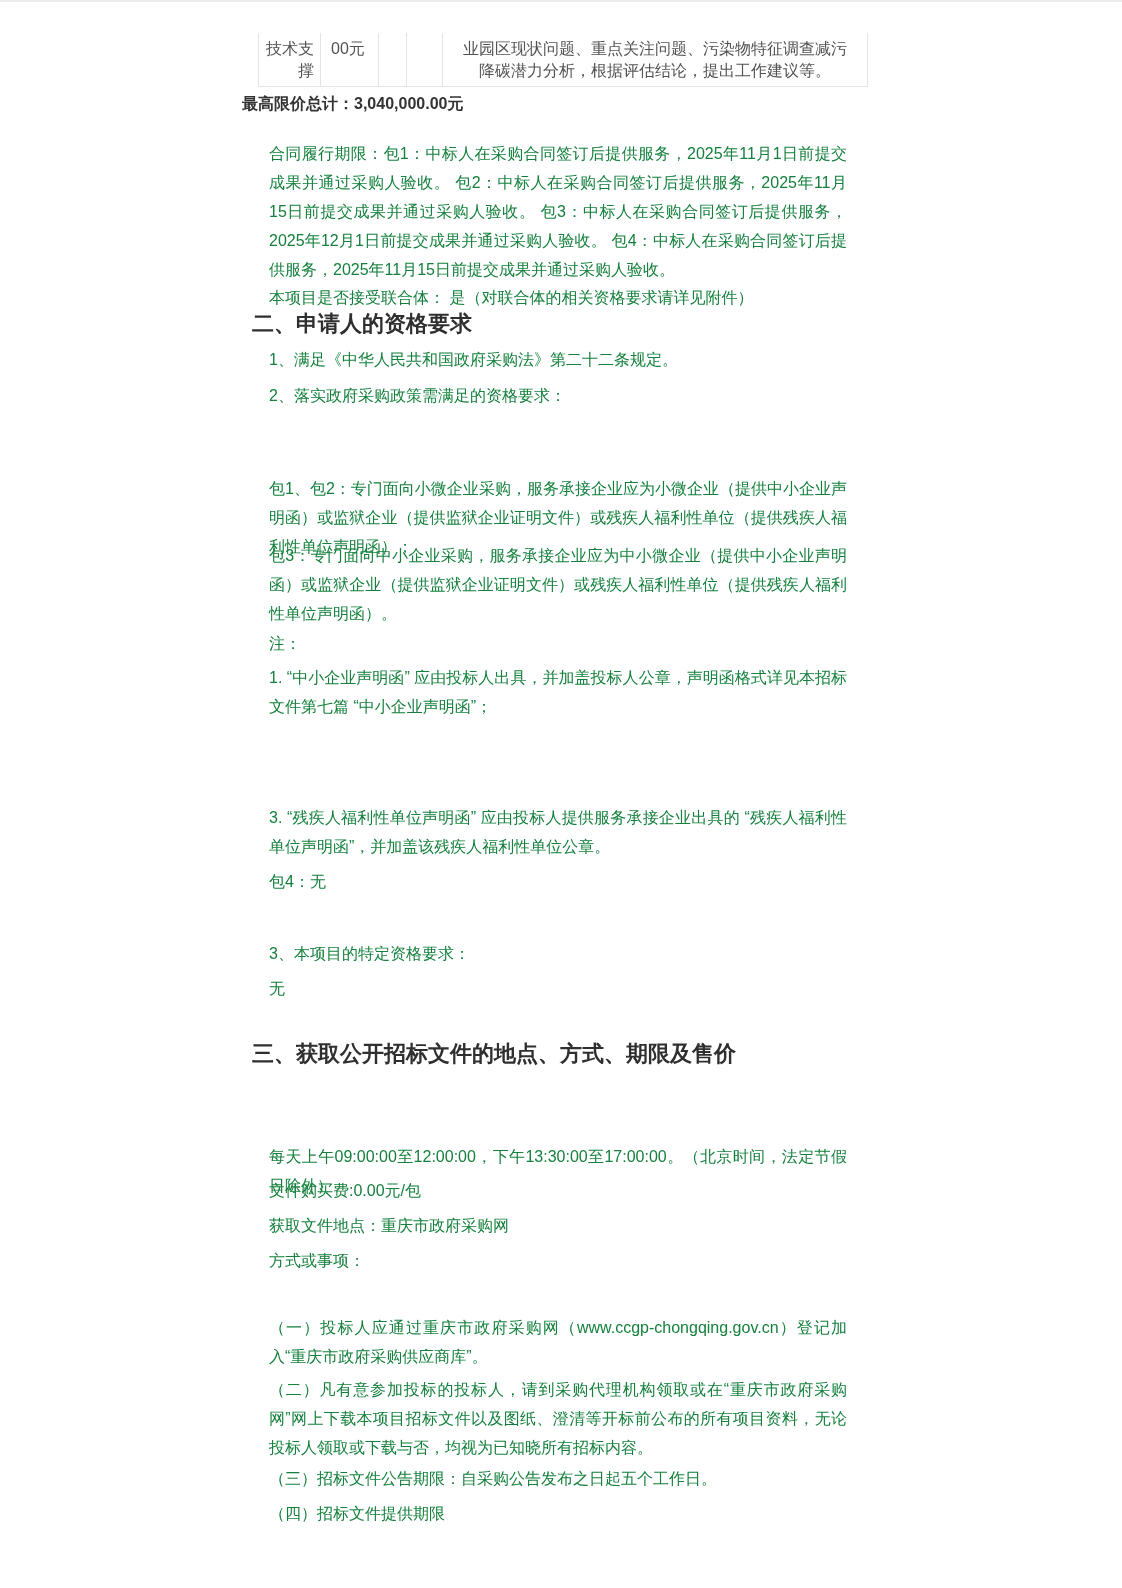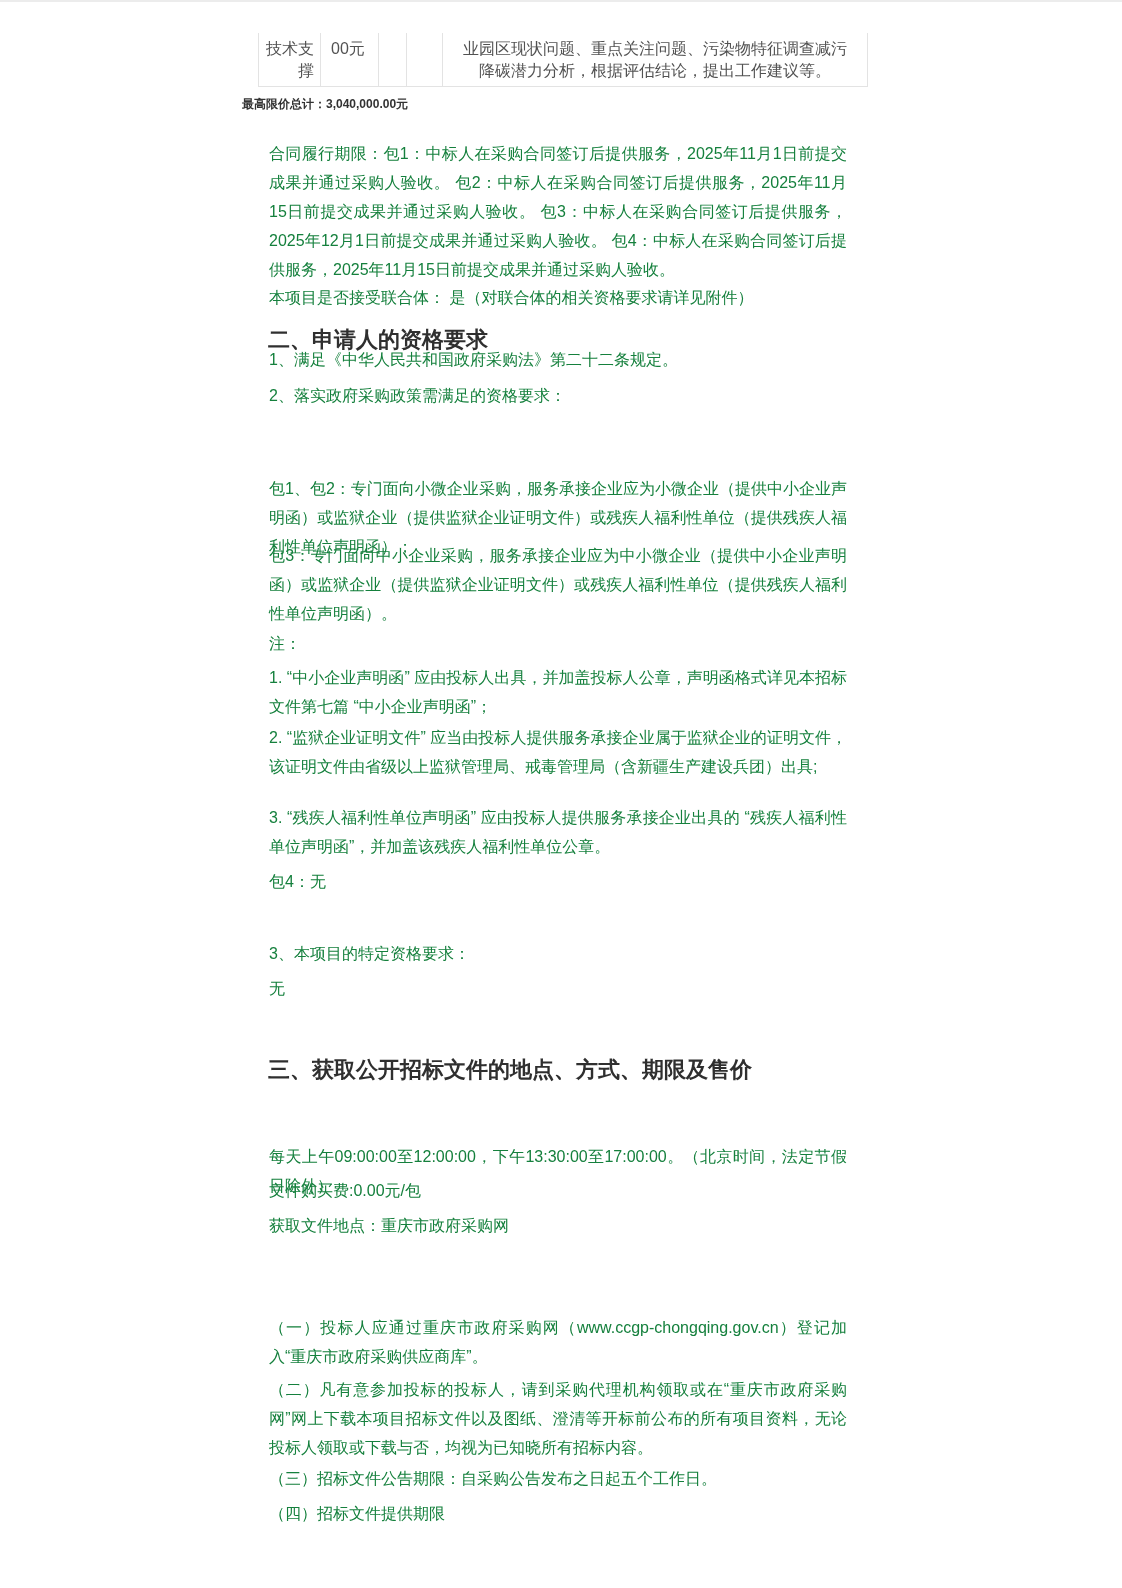--- a/index.html
+++ b/index.html
@@ -24,29 +24,29 @@
   .tbl .c{border-left:1px solid #e3e3e3;box-sizing:border-box;overflow:hidden;}
   .tbl .c:last-child{border-right:1px solid #e3e3e3;}
   .c1{width:62px;text-align:right;padding:5px 6px 0;}
   .c2{width:58px;padding:5px 0 0 10px;}
   .c3{width:28px;}
   .c4{width:36px;}
   .c5{flex:1;text-align:center;padding:5px 15px 0;}
   
   .bold-line{
     position:absolute;left:242px;margin:0;
-    font-size:12px;line-height:20px;font-weight:bold;color:#333333;
+    font-size:16px;line-height:20px;font-weight:bold;color:#333333;
   }
   .blk{
     position:absolute;left:269px;width:578px;margin:0;
     font-size:16px;line-height:29px;color:#15803d;
     text-align:justify;text-justify:inter-ideograph;
   }
   .h2{
-    position:absolute;left:252px;margin:16px;width:auto;
+    position:absolute;left:252px;margin:0;width:auto;
     font-size:22px;line-height:30px;font-weight:bold;color:#2f2f2f;
   }
 </style>
 </head>
 <body>
 
 <div class="page">
 
   <div class="tbl">
     <div class="c c1">技术支撑</div>
@@ -61,28 +61,28 @@
   <p class="blk" style="top:137px">合同履行期限：包1：中标人在采购合同签订后提供服务，2025年11月1日前提交成果并通过采购人验收。 包2：中标人在采购合同签订后提供服务，2025年11月15日前提交成果并通过采购人验收。 包3：中标人在采购合同签订后提供服务，2025年12月1日前提交成果并通过采购人验收。 包4：中标人在采购合同签订后提供服务，2025年11月15日前提交成果并通过采购人验收。</p>
   <p class="blk" style="top:281px">本项目是否接受联合体： 是（对联合体的相关资格要求请详见附件）</p>
 
   <h2 class="h2" style="top:307px">二、申请人的资格要求</h2>
   <p class="blk" style="top:343px">1、满足《中华人民共和国政府采购法》第二十二条规定。</p>
   <p class="blk" style="top:379px">2、落实政府采购政策需满足的资格要求：</p>
   <p class="blk" style="top:472px">包1、包2：专门面向小微企业采购，服务承接企业应为小微企业（提供中小企业声明函）或监狱企业（提供监狱企业证明文件）或残疾人福利性单位（提供残疾人福利性单位声明函）；</p>
   <p class="blk" style="top:539px">包3：专门面向中小企业采购，服务承接企业应为中小微企业（提供中小企业声明函）或监狱企业（提供监狱企业证明文件）或残疾人福利性单位（提供残疾人福利性单位声明函）。</p>
   <p class="blk" style="top:627px">注：</p>
   <p class="blk" style="top:661px">1. “中小企业声明函” 应由投标人出具，并加盖投标人公章，声明函格式详见本招标文件第七篇 “中小企业声明函”；</p>
-  <p class="blk" style="top:721px">2. “监狱企业证明文件” 应当由投标人提供服务承接企业属于监狱企业的证明文件，该证明文件由省级以上监狱管理局、戒毒管理局（含新疆生产建设兵团）出具;</p>
   <p class="blk" style="top:801px">3. “残疾人福利性单位声明函” 应由投标人提供服务承接企业出具的 “残疾人福利性单位声明函”，并加盖该残疾人福利性单位公章。</p>
   <p class="blk" style="top:865px">包4：无</p>
   <p class="blk" style="top:937px">3、本项目的特定资格要求：</p>
   <p class="blk" style="top:972px">无</p>
 
   <h2 class="h2" style="top:1037px">三、获取公开招标文件的地点、方式、期限及售价</h2>
   <p class="blk" style="top:1140px">每天上午09:00:00至12:00:00，下午13:30:00至17:00:00。（北京时间，法定节假日除外）</p>
   <p class="blk" style="top:1174px">文件购买费:0.00元/包</p>
   <p class="blk" style="top:1209px">获取文件地点：重庆市政府采购网</p>
+  <p class="blk" style="top:1244px">方式或事项：</p>
   <p class="blk" style="top:1373px">（二）凡有意参加投标的投标人，请到采购代理机构领取或在“重庆市政府采购网”网上下载本项目招标文件以及图纸、澄清等开标前公布的所有项目资料，无论投标人领取或下载与否，均视为已知晓所有招标内容。</p>
   <p class="blk" style="top:1311px">（一）投标人应通过重庆市政府采购网（www.ccgp-chongqing.gov.cn）登记加入“重庆市政府采购供应商库”。</p>
   <p class="blk" style="top:1462px">（三）招标文件公告期限：自采购公告发布之日起五个工作日。</p>
   <p class="blk" style="top:1497px">（四）招标文件提供期限</p>
 
 </div>
 
 </body></html>

